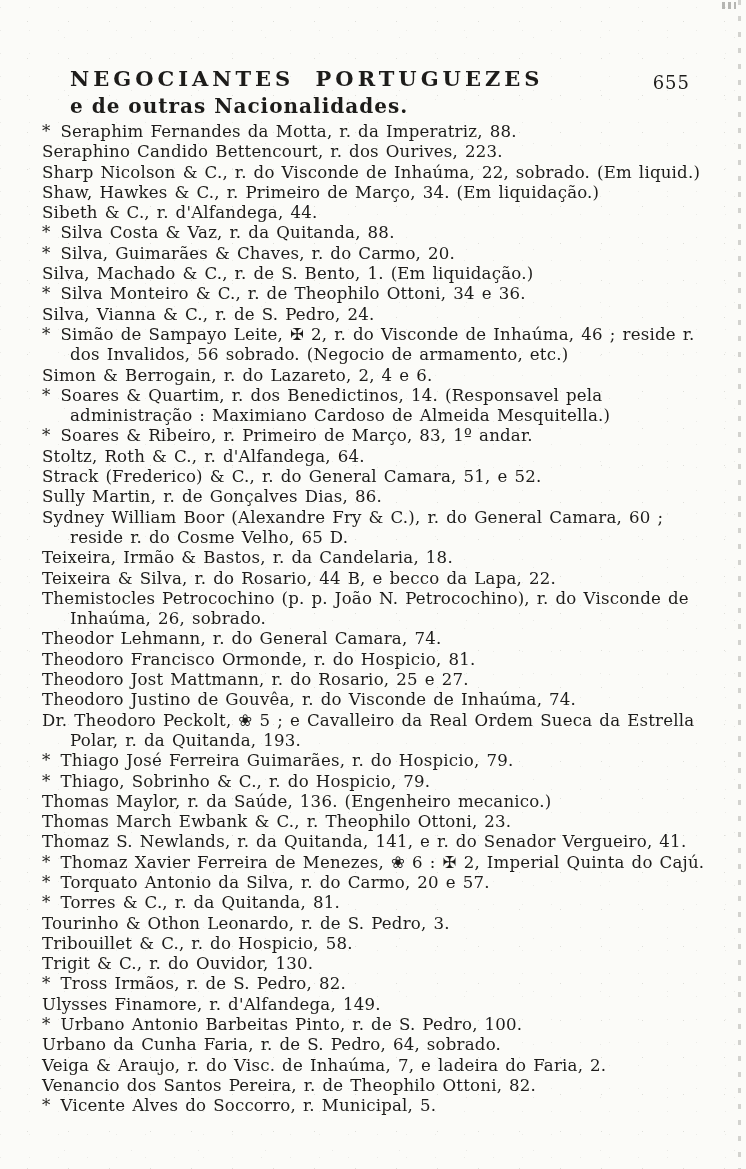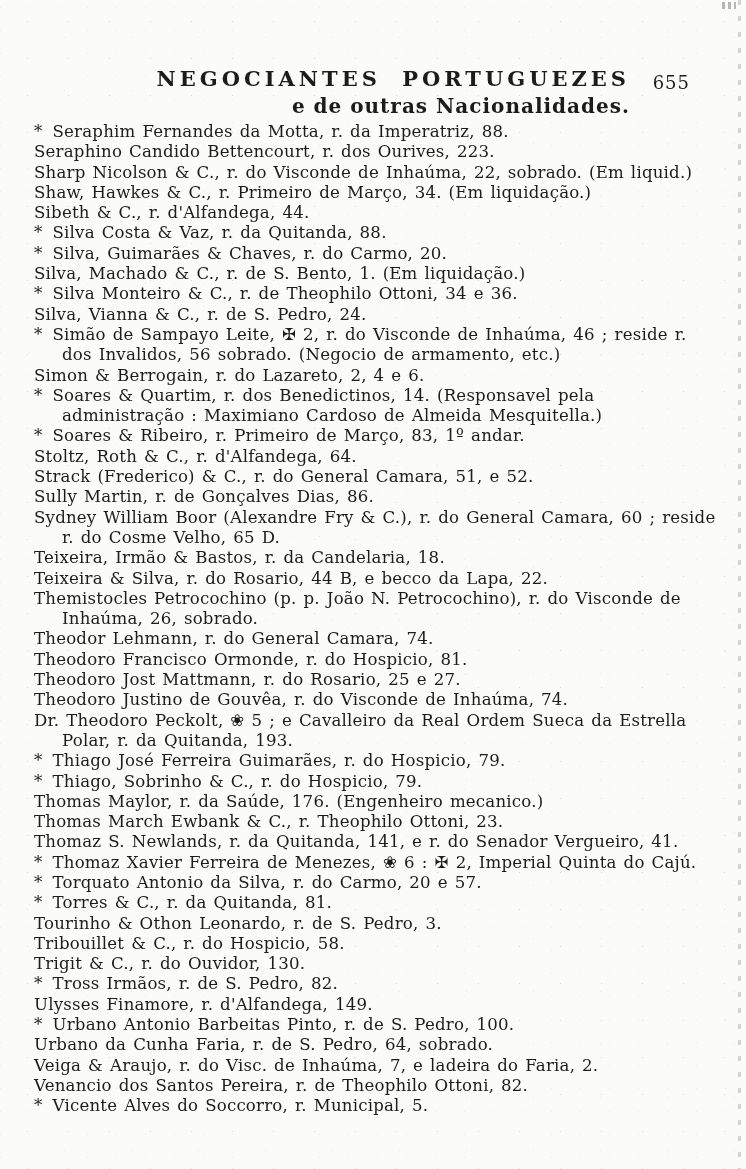--- a/index.html
+++ b/index.html
@@ -17,21 +17,21 @@
       radial-gradient(rgba(90,90,80,0.18) 0.6px, transparent 0.8px),
       radial-gradient(rgba(120,120,105,0.12) 0.5px, transparent 0.7px),
       radial-gradient(rgba(70,70,60,0.10) 0.7px, transparent 0.9px);
     background-size:41px 37px, 29px 23px, 67px 53px;
     background-position:7px 3px, 15px 19px, 31px 11px;
     color:#1d1c1a;
   }
   .header{
     position:absolute;
     top:66px;left:70px;width:560px;
-    text-align:right;
+    text-align:left;
   }
   .title{
     font-size:21px;
     font-weight:bold;
     letter-spacing:4px;
     word-spacing:10px;
     white-space:nowrap;
   }
   .subtitle{
     margin-top:3px;
@@ -50,20 +50,21 @@
     top:122px;left:34px;
     width:682px;
   }
   .entry{
     font-size:16.6px;
     line-height:20.3px;
     letter-spacing:0.2px;
     word-spacing:1.5px;
     padding-left:28px;
     text-indent:-28px;
+    margin-left:8px;
   }
   .star{
     margin-right:10px;
   }
   .edge-artifacts{
     position:absolute;
     top:0;right:5px;
     width:3px;height:100%;
     background:repeating-linear-gradient(
       to bottom,
@@ -119,21 +120,21 @@
       <div class="entry"><span>Teixeira, Irmão &amp; Bastos, r. da Candelaria, 18.</span></div>
       <div class="entry"><span>Teixeira &amp; Silva, r. do Rosario, 44 B, e becco da Lapa, 22.</span></div>
       <div class="entry"><span>Themistocles Petrocochino (p. p. João N. Petrocochino), r. do Visconde de Inhaúma, 26, sobrado.</span></div>
       <div class="entry"><span>Theodor Lehmann, r. do General Camara, 74.</span></div>
       <div class="entry"><span>Theodoro Francisco Ormonde, r. do Hospicio, 81.</span></div>
       <div class="entry"><span>Theodoro Jost Mattmann, r. do Rosario, 25 e 27.</span></div>
       <div class="entry"><span>Theodoro Justino de Gouvêa, r. do Visconde de Inhaúma, 74.</span></div>
       <div class="entry"><span>Dr. Theodoro Peckolt, ❀ 5 ; e Cavalleiro da Real Ordem Sueca da Estrella Polar, r. da Quitanda, 193.</span></div>
       <div class="entry"><span class="star">*</span><span>Thiago José Ferreira Guimarães, r. do Hospicio, 79.</span></div>
       <div class="entry"><span class="star">*</span><span>Thiago, Sobrinho &amp; C., r. do Hospicio, 79.</span></div>
-      <div class="entry"><span>Thomas Maylor, r. da Saúde, 176. (Engenheiro mecanico.)</span></div>
+      <div class="entry"><span>Thomas Maylor, r. da Saúde, 136. (Engenheiro mecanico.)</span></div>
       <div class="entry"><span>Thomas March Ewbank &amp; C., r. Theophilo Ottoni, 23.</span></div>
       <div class="entry"><span>Thomaz S. Newlands, r. da Quitanda, 141, e r. do Senador Vergueiro, 41.</span></div>
       <div class="entry"><span class="star">*</span><span>Thomaz Xavier Ferreira de Menezes, ❀ 6 : ✠ 2, Imperial Quinta do Cajú.</span></div>
       <div class="entry"><span class="star">*</span><span>Torquato Antonio da Silva, r. do Carmo, 20 e 57.</span></div>
       <div class="entry"><span class="star">*</span><span>Torres &amp; C., r. da Quitanda, 81.</span></div>
       <div class="entry"><span>Tourinho &amp; Othon Leonardo, r. de S. Pedro, 3.</span></div>
       <div class="entry"><span>Tribouillet &amp; C., r. do Hospicio, 58.</span></div>
       <div class="entry"><span>Trigit &amp; C., r. do Ouvidor, 130.</span></div>
       <div class="entry"><span class="star">*</span><span>Tross Irmãos, r. de S. Pedro, 82.</span></div>
       <div class="entry"><span>Ulysses Finamore, r. d'Alfandega, 149.</span></div>

